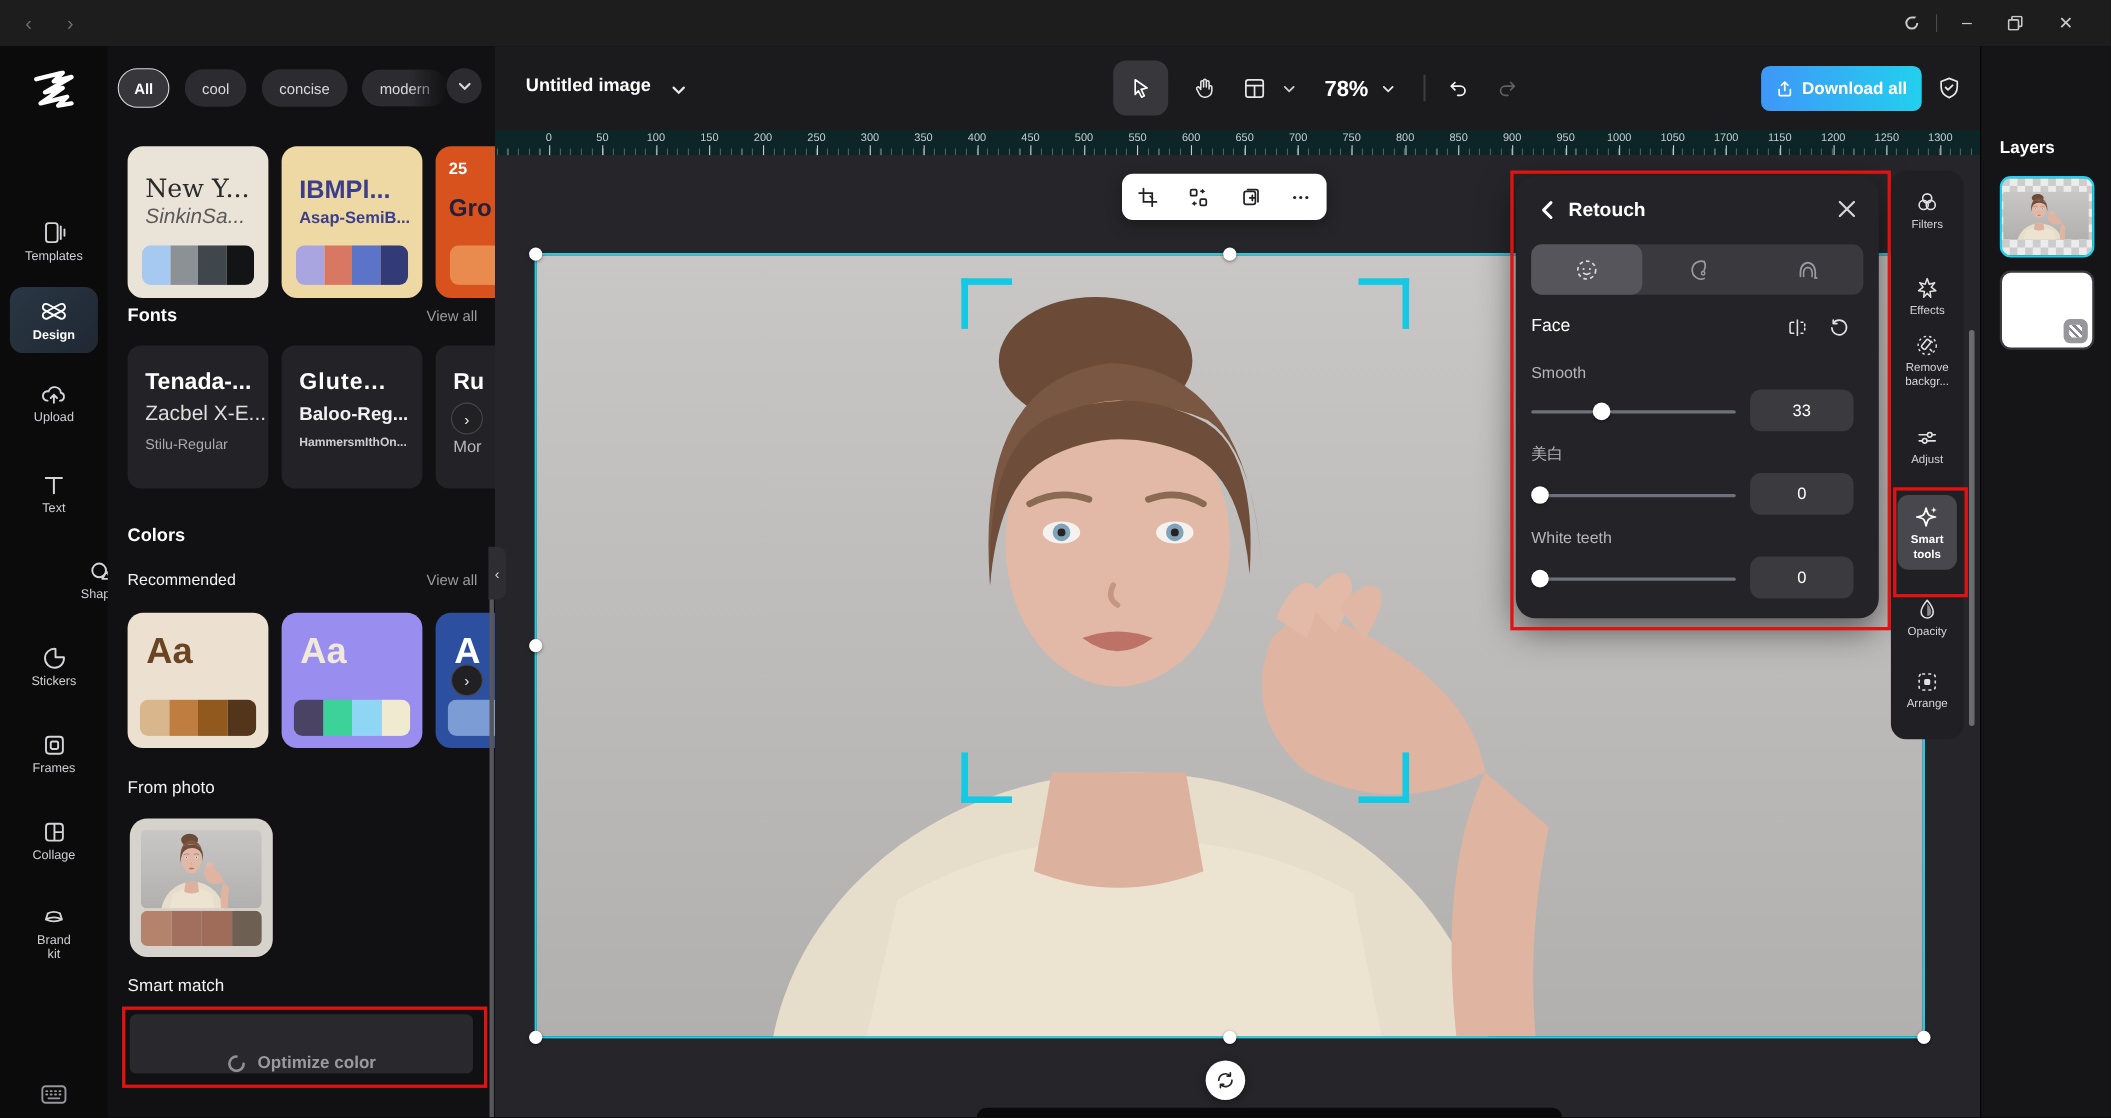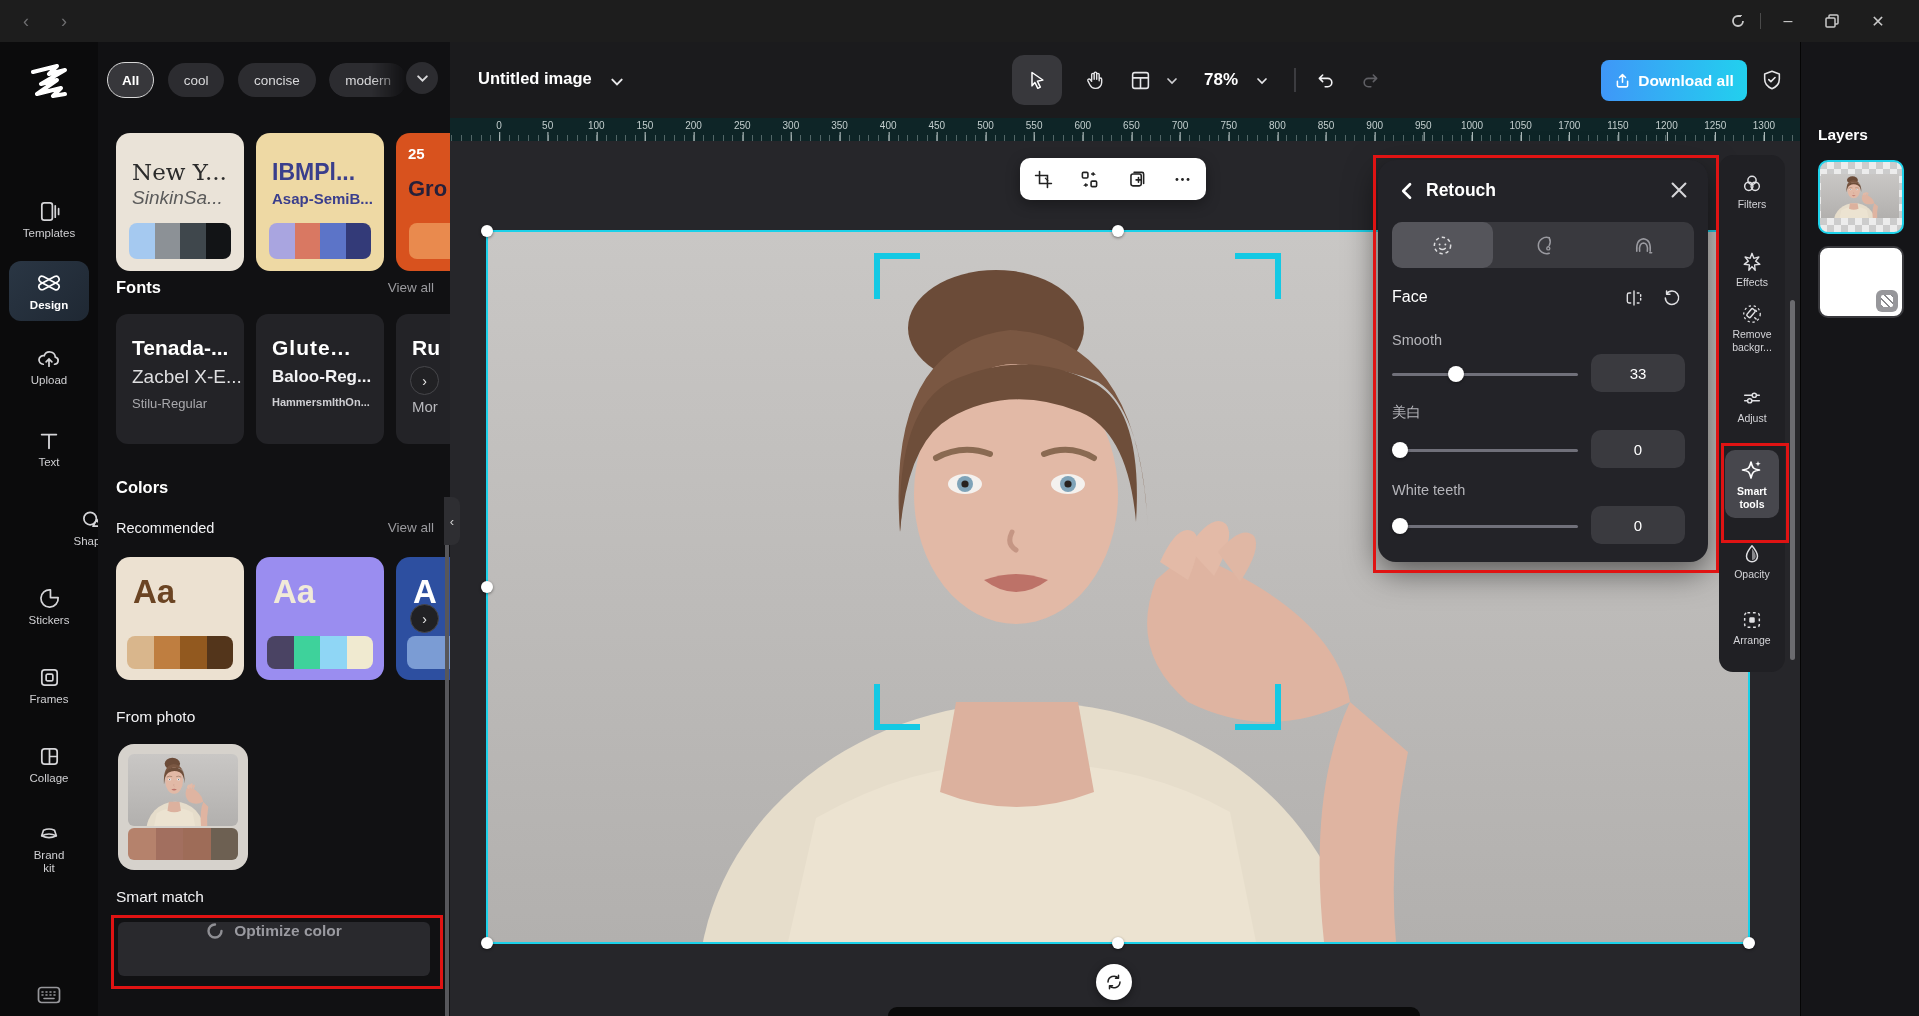--- a/index.html
+++ b/index.html
@@ -339,21 +339,21 @@
           <use href="#portrait" width="110" height="72"></use>
         </svg>
       <div style="position:absolute;left:10px;right:10px;bottom:10px;height:32px;border-radius:6px;overflow:hidden;display:flex;">
         <div class="sw" style="background:#b5826c"></div>
           <div class="sw" style="background:#a26f5f"></div>
           <div class="sw" style="background:#9e6c58"></div>
           <div class="sw" style="background:#6d6052"></div>
       </div>
     </div>
     <div class="abs sec-head" style="left:18px;top:846px;font-size:15.5px;font-weight:normal;color:#f2f2f4;">Smart match</div>
-    <div class="abs" style="left:20px;top:880px;width:312px;height:54px;background:#29292d;border-radius:6px;display:flex;align-items:flex-start;justify-content:center;gap:10px;">
+    <div class="abs" style="left:20px;top:880px;width:312px;height:54px;background:#29292d;border-radius:6px;display:flex;align-items:flex-end;justify-content:center;gap:10px;">
       <svg width="18" height="18" viewBox="0 0 18 18">
           <path d="M15.5,9 A6.5,6.5 0 1 1 9,2.5" stroke="#8f8f94" stroke-width="2.4" fill="none" stroke-linecap="round"></path>
         </svg>
       <span style="font-size:15.5px;font-weight:bold;color:#9a9aa0;">Optimize color</span>
     </div>
     <div class="red-box" style="left:13px;top:873px;width:326px;height:68px;"></div>
     <div id="panel-scrollbar"></div>
   </div>
 
   <div id="toolbar">
@@ -375,21 +375,21 @@
     <div class="tool-btn" style="left:668px;width:44px;">
       <svg width="21" height="21" viewBox="0 0 24 24">
           <rect x="3" y="3" width="18" height="18" rx="2.5" stroke="#e6e6e8" fill="none" stroke-width="1.8"></rect>
           <path d="M3,9 h18 M12,9 v12" stroke="#e6e6e8" stroke-width="1.8"></path>
         </svg>
     </div>
     <svg class="abs" style="left:716px;top:33px;" width="12" height="12" viewBox="0 0 12 12">
         <path d="M2,4 l4,4 4,-4" stroke="#cfcfd2" stroke-width="1.7" fill="none" stroke-linecap="round"></path>
       </svg>
 
-    <div class="abs" style="left:754px;top:28px;font-size:17px;font-weight:bold;color:#fff;">78%</div>
+    <div class="abs" style="left:754px;top:28px;font-size:20px;font-weight:bold;color:#fff;">78%</div>
     <svg class="abs" style="left:806px;top:33px;" width="12" height="12" viewBox="0 0 12 12">
         <path d="M2,4 l4,4 4,-4" stroke="#e8e8ea" stroke-width="1.7" fill="none" stroke-linecap="round"></path>
       </svg>
     <div class="abs" style="left:844px;top:26px;width:1.5px;height:24px;background:#3c3c40;"></div>
     <div class="tool-btn" style="left:856px;width:40px;">
       <svg width="20" height="20" viewBox="0 0 24 24">
           <path d="M8,6 L4,10 L8,14 M4,10 h10 a5,5 0 0 1 0,10 h-3" stroke="#f2f2f4" stroke-width="1.9" fill="none" stroke-linecap="round" stroke-linejoin="round"></path>
         </svg>
     </div>
     <div class="tool-btn" style="left:900px;width:40px;">

